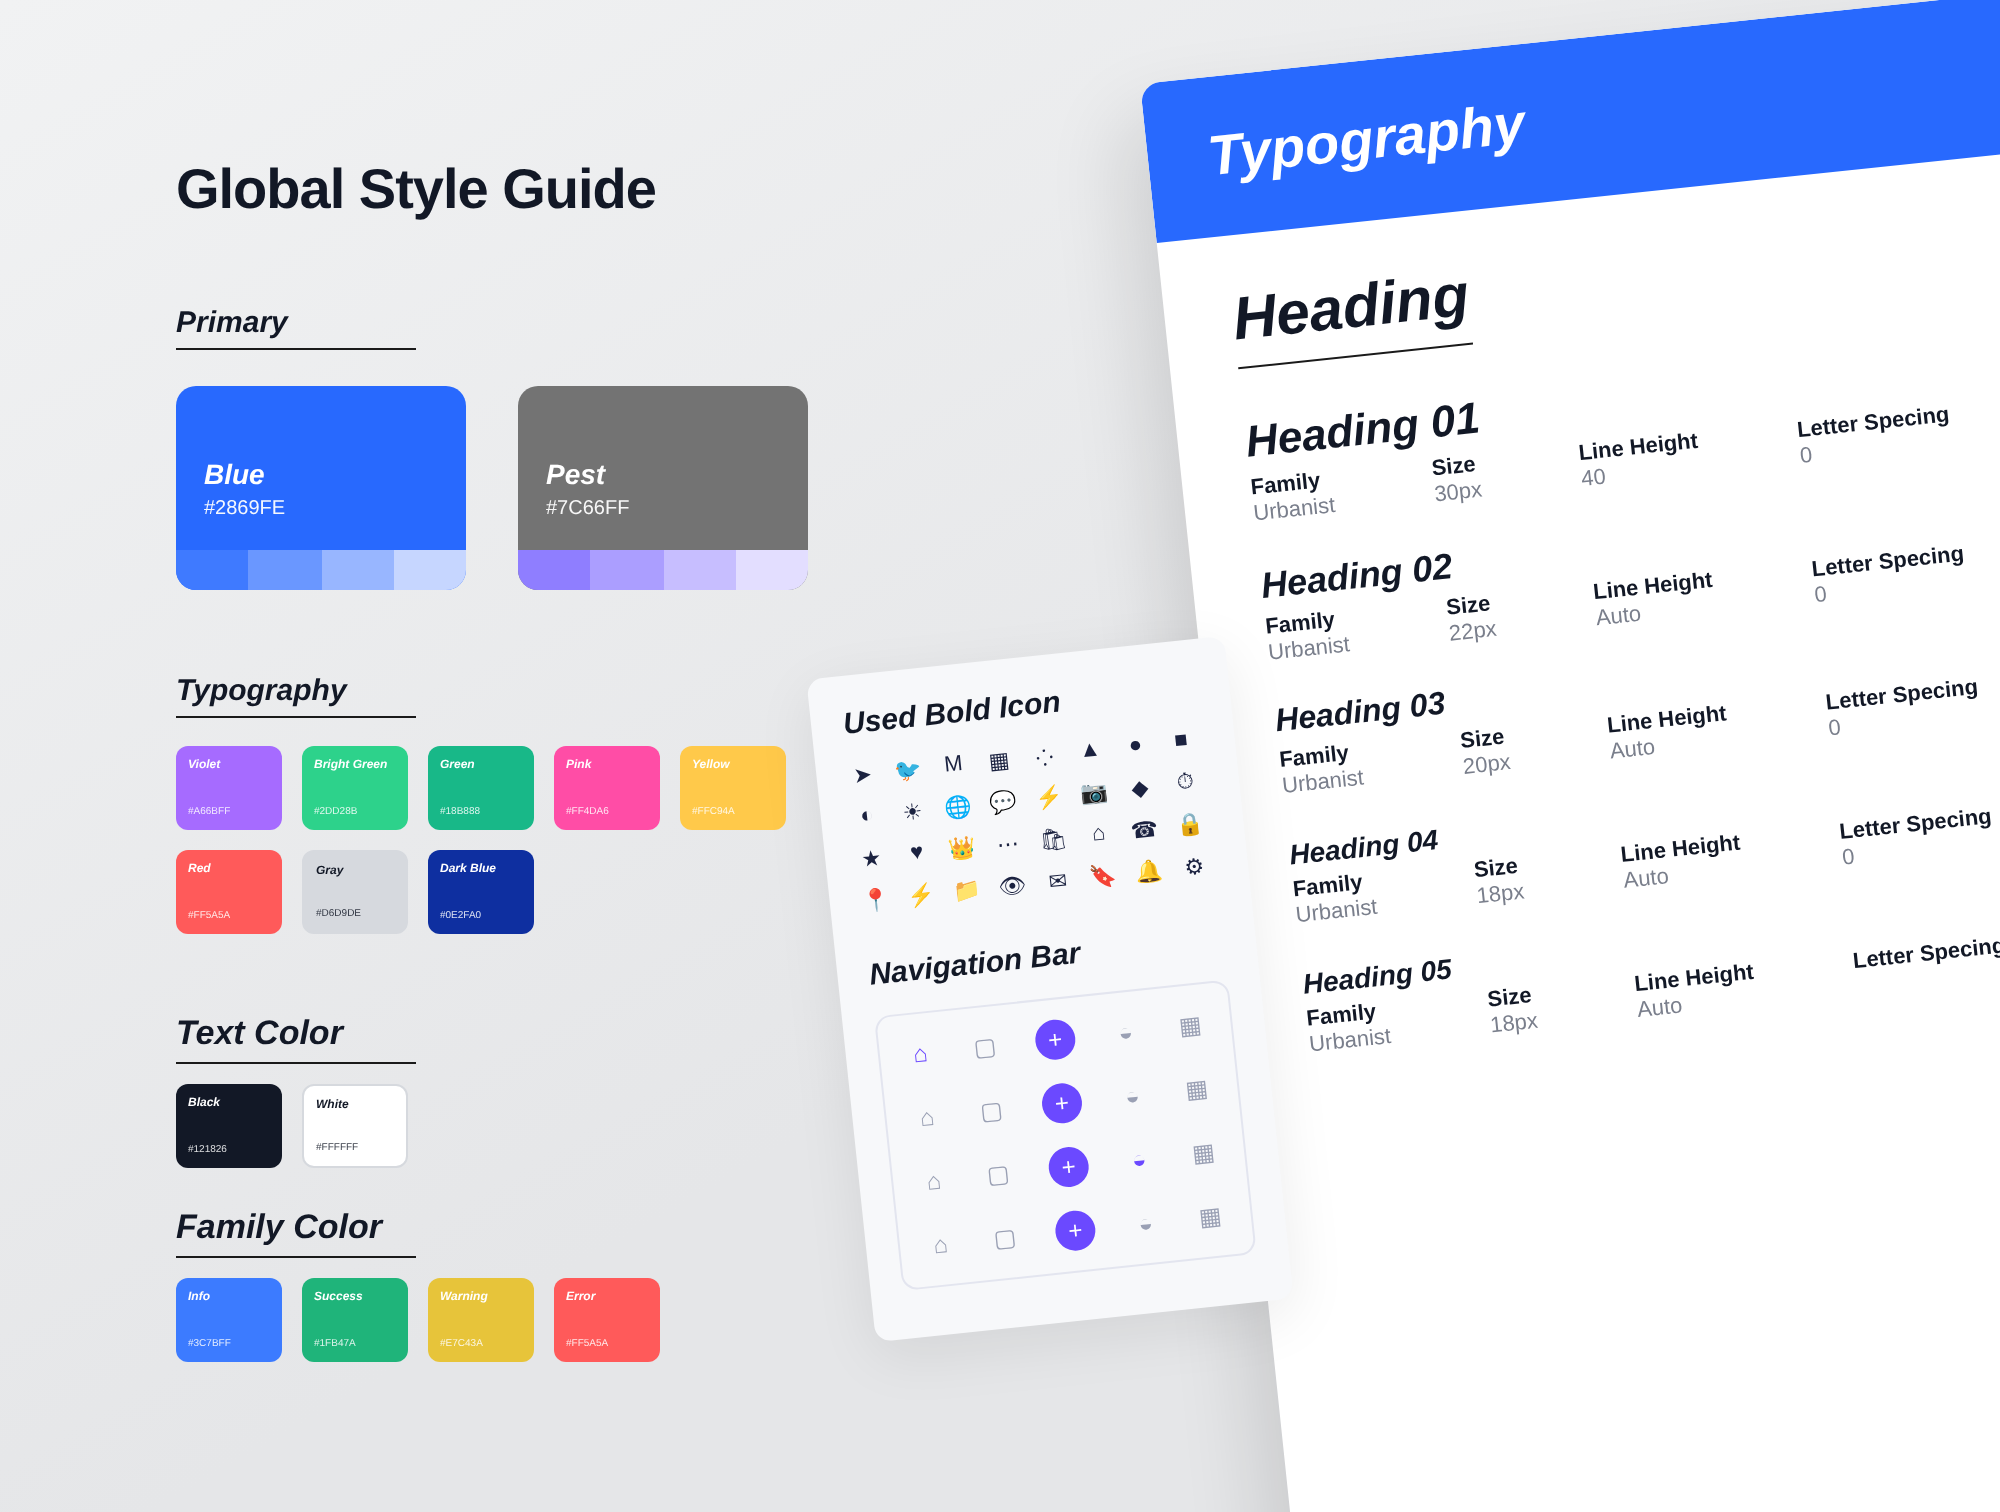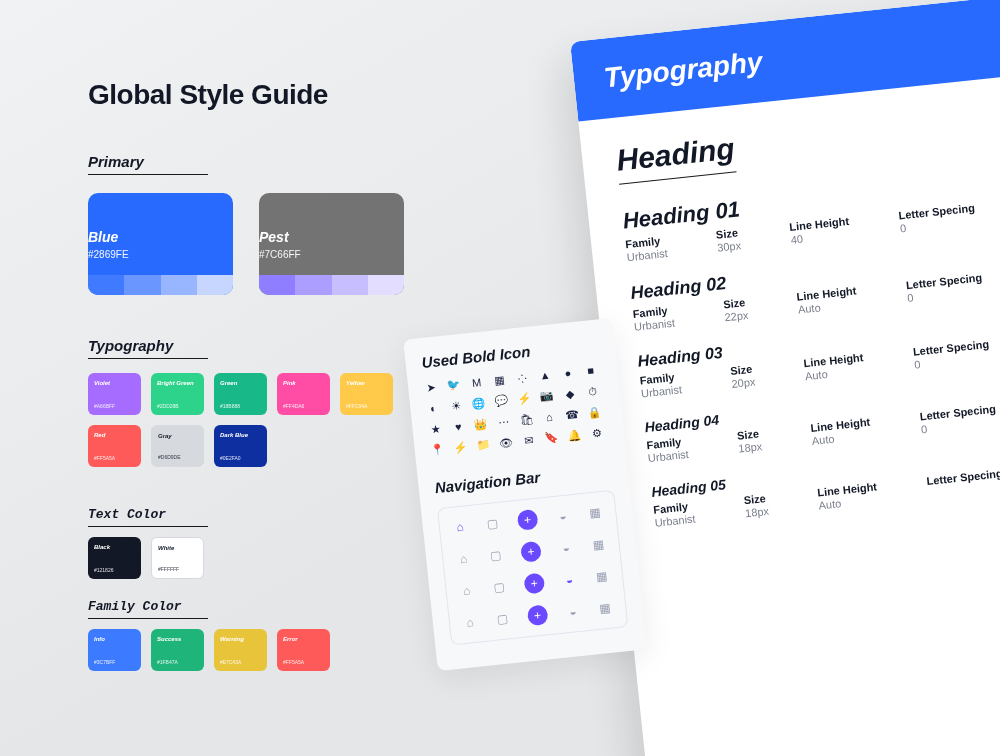--- a/index.html
+++ b/index.html
@@ -3,24 +3,24 @@
 <meta charset="utf-8">
 <style>
   * { box-sizing: border-box; margin: 0; padding: 0; }
   html, body { width: 1000px; height: 756px; overflow: hidden; font-family: -apple-system, BlinkMacSystemFont, "Segoe UI", Arial, sans-serif; }
   body { background: linear-gradient(150deg, #f1f2f3 0%, #e5e6e8 60%); position: relative; }
 
   
   .left { position: absolute; top: 55px; left: 88px; width: 390px; margin-top: 24px; }
   .title { font-size: 28px; font-weight: 800; color: #121826; letter-spacing: -0.5px; }
   .sub { margin-top: 42px; font-style: italic; font-weight: 700; font-size: 15px; color: #121826; border-bottom: 1.2px solid #1a1a1a; display: inline-block; padding-bottom: 4px; min-width: 120px; }
-  .sub.small { margin-top: 18px; font-size: 13px; font-family: Liberation Mono, monospace; }
+  .sub.small { margin-top: 18px; font-size: 17px; }
 
   .primary-row { display: flex; gap: 26px; margin-top: 18px; }
-  .primary-swatch { width: 145px; height: 102px; border-radius: 10px; position: relative; color: #fff; display: flex; flex-direction: column; justify-content: center; }
+  .primary-swatch { width: 145px; height: 102px; border-radius: 10px; position: relative; color: #fff; display: flex; flex-direction: column; justify-content: center; padding-left: 14px; }
   .primary-swatch .name { font-style: italic; font-weight: 700; font-size: 14px; }
   .primary-swatch .hex { font-size: 10px; margin-top: 4px; opacity: .95; }
   .tints { position: absolute; left: 0; right: 0; bottom: 0; height: 20px; display: flex; border-radius: 0 0 10px 10px; overflow: hidden; }
   .tints div { flex: 1; }
 
   .secondary-grid { display: flex; flex-wrap: wrap; gap: 10px; margin-top: 14px; width: 330px; }
   .chip { width: 53px; height: 42px; border-radius: 6px; position: relative; color: #fff; }
   .chip .cname { position: absolute; top: 7px; left: 6px; font-size: 6px; font-style: italic; font-weight: 700; }
   .chip .chex { position: absolute; bottom: 6px; left: 6px; font-size: 5px; opacity: .85; }
   .chip.inv .cname, .chip.inv .chex { color: #121826; }

